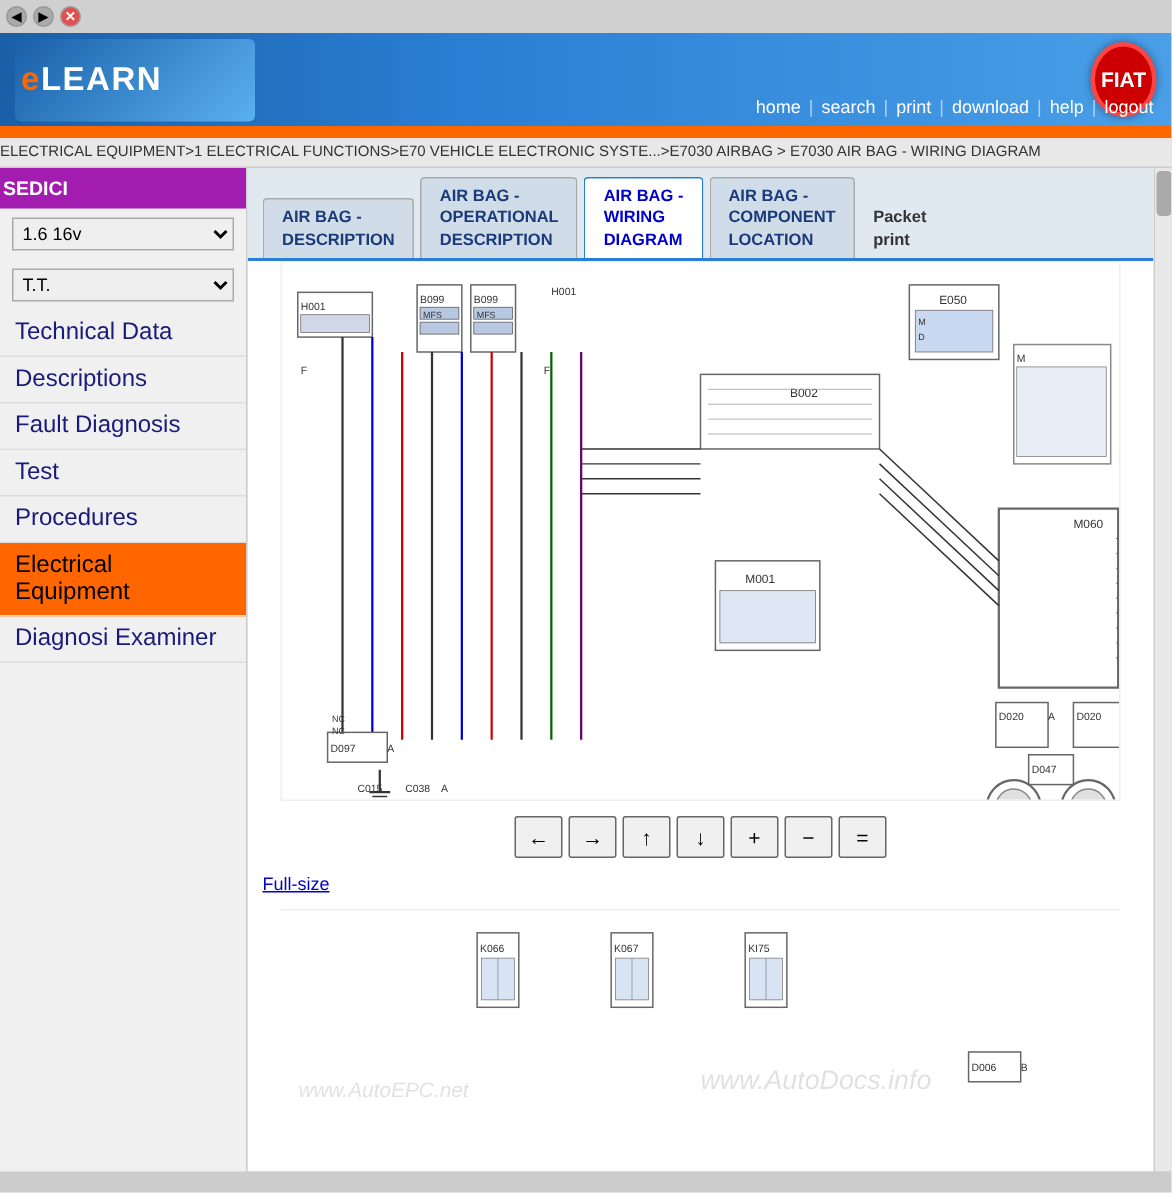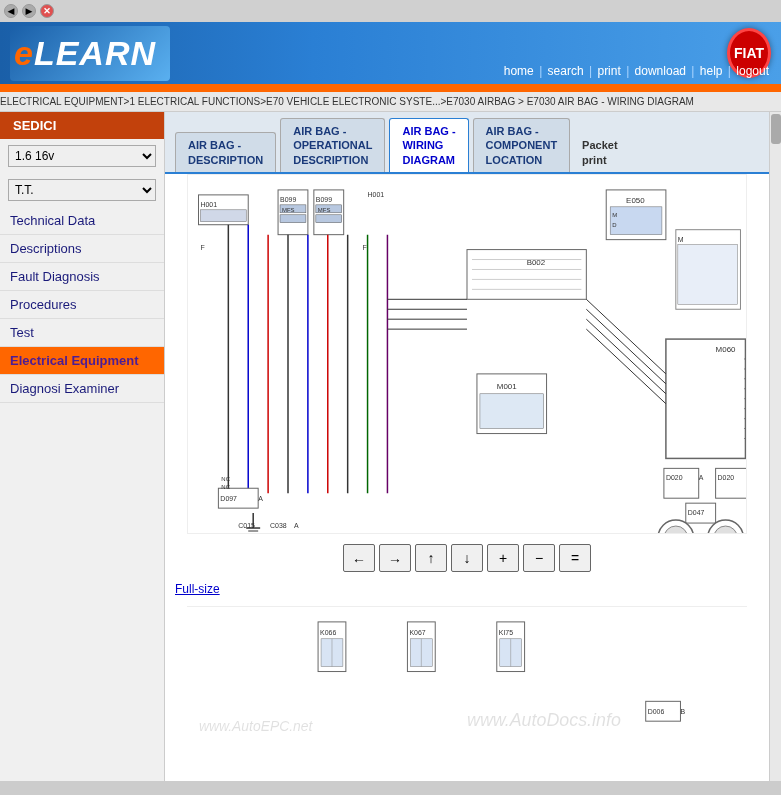--- a/index.html
+++ b/index.html
@@ -82,44 +82,44 @@
 
     
     .sidebar {
       width: 165px;
       background: #f0f0f0;
       border-right: 1px solid #ccc;
       flex-shrink: 0;
       overflow-y: auto;
     }
     .sidebar-title {
-      background: #c2410c;
+      background: #a21caf;
       color: white;
       font-size: 13px;
       font-weight: bold;
-      padding: 6px 13px;
+      padding: 6px 2px;
     }
     .sidebar-select {
       margin: 6px 8px;
       width: calc(100% - 16px);
       font-size: 12px;
       padding: 2px;
       border: 1px solid #aaa;
     }
     .sidebar-nav-item {
       padding: 6px 10px;
-      font-size: 13px;
+      font-size: 16px;
       color: #1a1a7a;
       cursor: pointer;
       border-bottom: 1px solid #ddd;
     }
     .sidebar-nav-item.active {
       background: #ff6600;
-      color: #4c1d95;
-      font-weight: bold;
+      color: #000000;
+      font-weight: normal;
     }
 
     
     .content {
       flex: 1;
       background: white;
       overflow-y: auto;
       position: relative;
     }
 
@@ -212,21 +212,21 @@
 <div class="title-bar">
   <div class="title-bar-btn btn-back">◀</div>
   <div class="title-bar-btn btn-fwd">▶</div>
   <div class="title-bar-btn btn-close">✕</div>
 </div>
 
 <div class="header">
   <div class="logo-area">
 
     <div style="background: linear-gradient(135deg, #1a5fa8, #5ab0f0); width:160px; height:55px; border-radius:4px; display:flex; align-items:center; padding:4px; margin-right:8px;">
-      <span style="font-size:34px; font-weight:bold; font-style:italic; color:white; letter-spacing:1px;">
+      <span style="font-size:22px; font-weight:bold; color:white; letter-spacing:1px;">
         <span style="color:#ff6600;">e</span><span style="color:white;">LEARN</span>
       </span>
     </div>
   </div>
   <div class="fiat-logo">FIAT</div>
   <div class="nav-links">
     <a>home</a> <span>|</span>
     <a>search</a> <span>|</span>
     <a>print</a> <span>|</span>
     <a>download</a> <span>|</span>
@@ -248,22 +248,22 @@
     <select class="sidebar-select">
       <option>1.6 16v</option>
     </select>
     <select class="sidebar-select">
       <option>T.T.</option>
     </select>
 
     <div class="sidebar-nav-item">Technical Data</div>
     <div class="sidebar-nav-item">Descriptions</div>
     <div class="sidebar-nav-item">Fault Diagnosis</div>
+    <div class="sidebar-nav-item">Test</div>
     <div class="sidebar-nav-item">Procedures</div>
-    <div class="sidebar-nav-item">Test</div>
     <div class="sidebar-nav-item active">Electrical Equipment</div>
     <div class="sidebar-nav-item">Diagnosi Examiner</div>
   </div>
 
   <div class="content-wrapper" style="flex:1; overflow:hidden;">
     <div class="content">
 
       <div class="tab-bar">
         <div class="tab">AIR BAG -<br>DESCRIPTION</div>
         <div class="tab">AIR BAG -<br>OPERATIONAL<br>DESCRIPTION</div>

